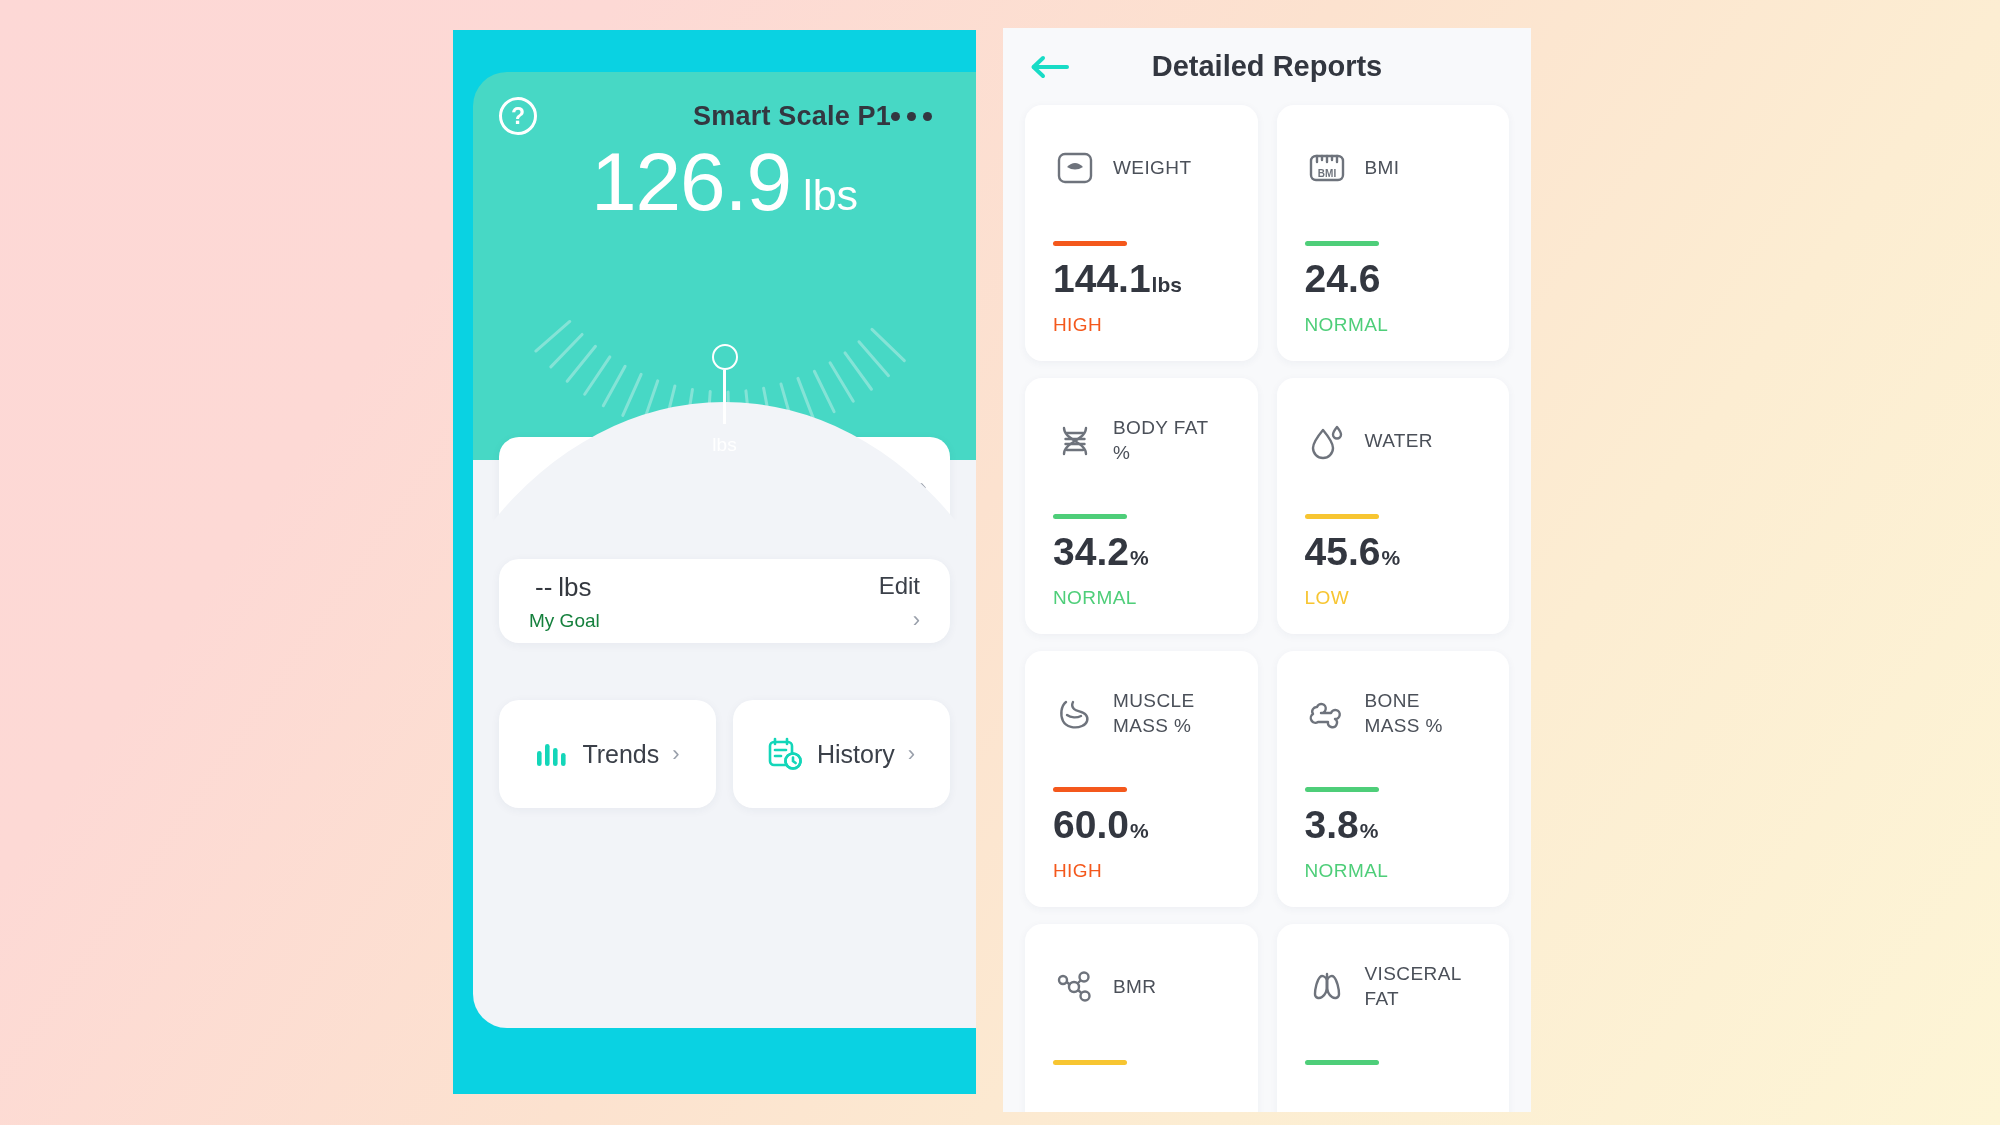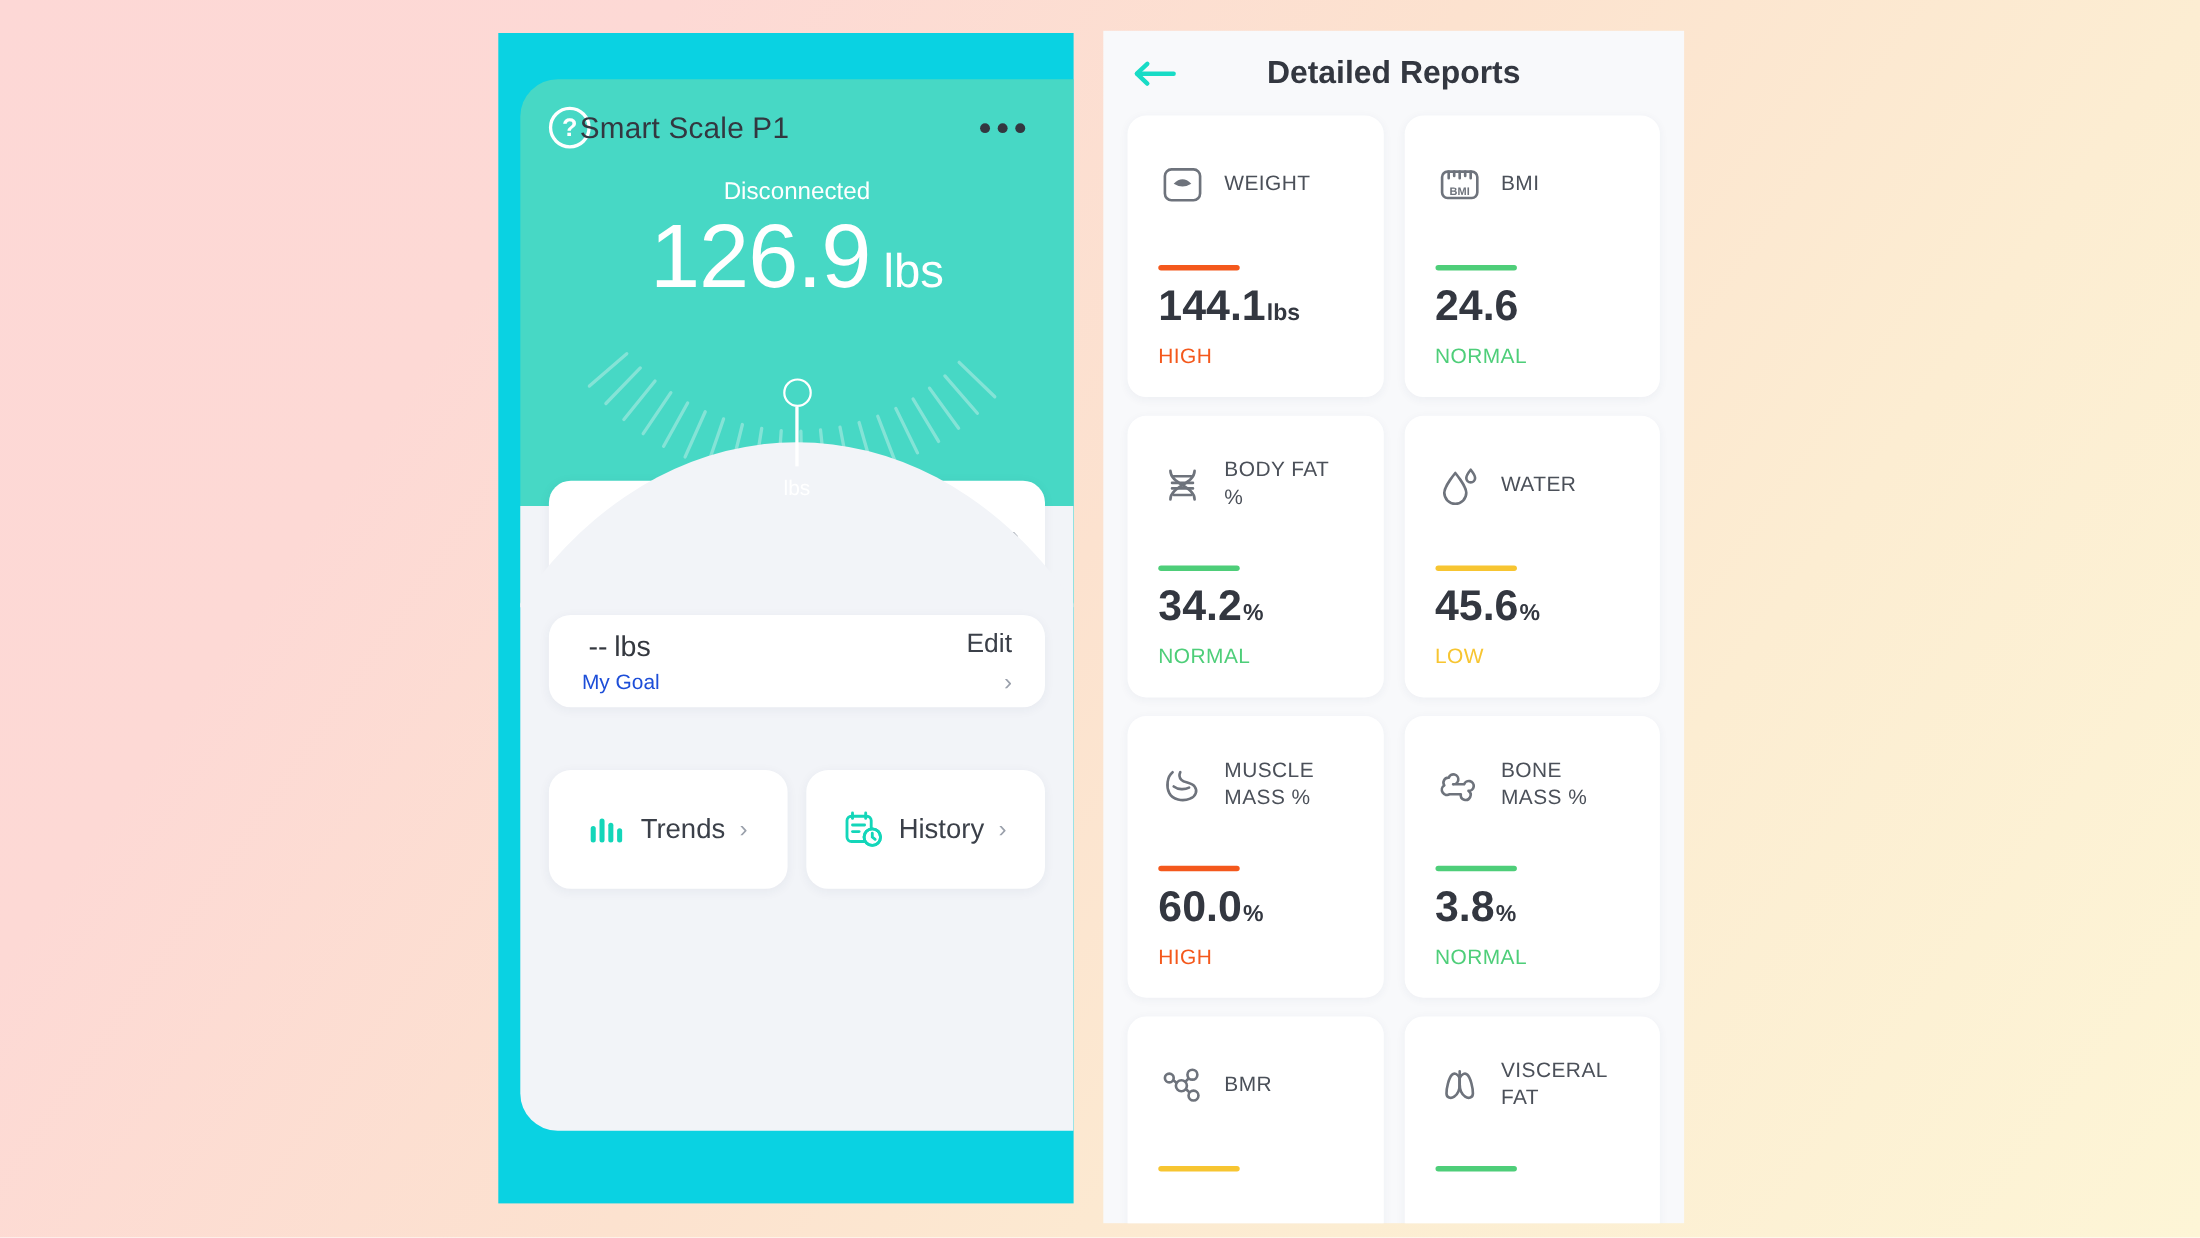--- a/index.html
+++ b/index.html
@@ -23,21 +23,21 @@
   .hero-top{ position:relative; height:100%; }
   .hero-head{
     display:flex; align-items:center; padding:25px 44px 0 26px; position:relative; z-index:5;
   }
   .help-icon{
     width:38px;height:38px;border-radius:50%;border:3px solid #fff;
     display:flex;align-items:center;justify-content:center;color:#fff;
     font-size:23px;font-weight:bold;line-height:1;flex:0 0 auto;
   }
   .hero-title{
-    flex:1; text-align:left; font-size:27px; font-weight:normal; color:#333740;
+    flex:1; text-align:right; font-size:27px; font-weight:bold; color:#333740;
     letter-spacing:.2px; margin-left:-10px;
   }
   .dots{ display:flex; gap:7px; flex:0 0 auto; }
   .dots i{ width:9px;height:9px;border-radius:50%;background:#333740;display:block; }
   .status-txt{
     margin-top:26px; text-align:center; color:#fff; font-size:22px; z-index:5; position:relative;
   }
   .weight-row{
     margin-top:6px; text-align:center; color:#fff; z-index:5; position:relative;
     display:flex; align-items:baseline; justify-content:center; gap:12px;
@@ -72,21 +72,21 @@
   .metric .k{ font-size:15px;color:#5b606a;margin-top:7px; letter-spacing:.3px;}
   .vsep{ width:1px;height:64px;background:#e6e9ef; }
   .more-cell{ flex:0 0 118px; display:flex;align-items:center;justify-content:center;gap:9px;
     font-size:24px;color:#3b4049; }
   .chev{ font-size:22px;color:#9aa0ab; line-height:1;}
 
   .goal-card{ position:absolute; left:26px; right:26px; top:99px; height:84px;
      display:flex; align-items:center; padding:0 30px; }
   .goal-left .gv{ font-size:28px;font-weight:bold;color:#34383f; }
   .goal-left .gv span{ font-size:26px;font-weight:500;margin-left:6px; }
-  .goal-left .gk{ font-size:19px;color:#1d4ed8;margin-top:7px; }
+  .goal-left .gk{ font-size:19px;color:#15803d;margin-top:7px; }
   .goal-right{ margin-left:auto; display:flex;align-items:flex-end;gap:9px;font-size:24px;color:#3b4049;flex-direction:column; }
 
   .btn-row{ position:absolute; left:26px; right:26px; top:240px; display:flex; gap:17px; }
   .big-btn{ flex:1; height:108px; display:flex;align-items:center;justify-content:center;gap:13px; }
   .big-btn .lab{ font-size:25px;color:#3b4049; }
   .icon-teal{ color:#13d6b9; display:flex; align-items:center; }
 
   
   #right-phone{
     position:absolute; left:1003px; top:28px; width:528px; height:1084px;
@@ -143,21 +143,20 @@
       <div class="hero-head">
         <div class="help-icon">?</div>
         <div class="hero-title">Smart Scale P1</div>
         <div class="dots">
             <i></i>
             <i></i>
             <i></i>
           </div>
       </div>
 
-      <div class="status-txt">Disconnected</div>
 
       <div class="weight-row">
         <span class="weight-val">126.9</span>
         <span class="weight-unit">lbs</span>
       </div>
     </div>
 
     <div class="needle">
       <div class="knob"></div>
       <div class="stem"></div>

